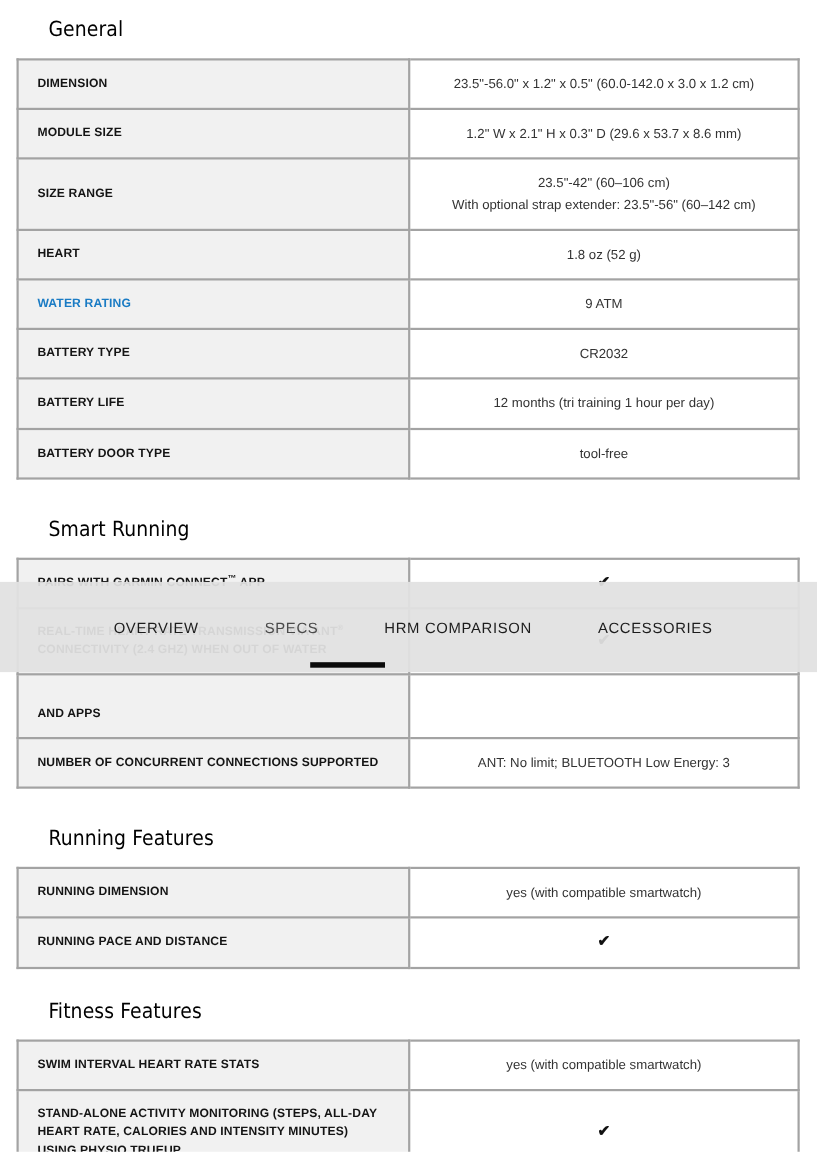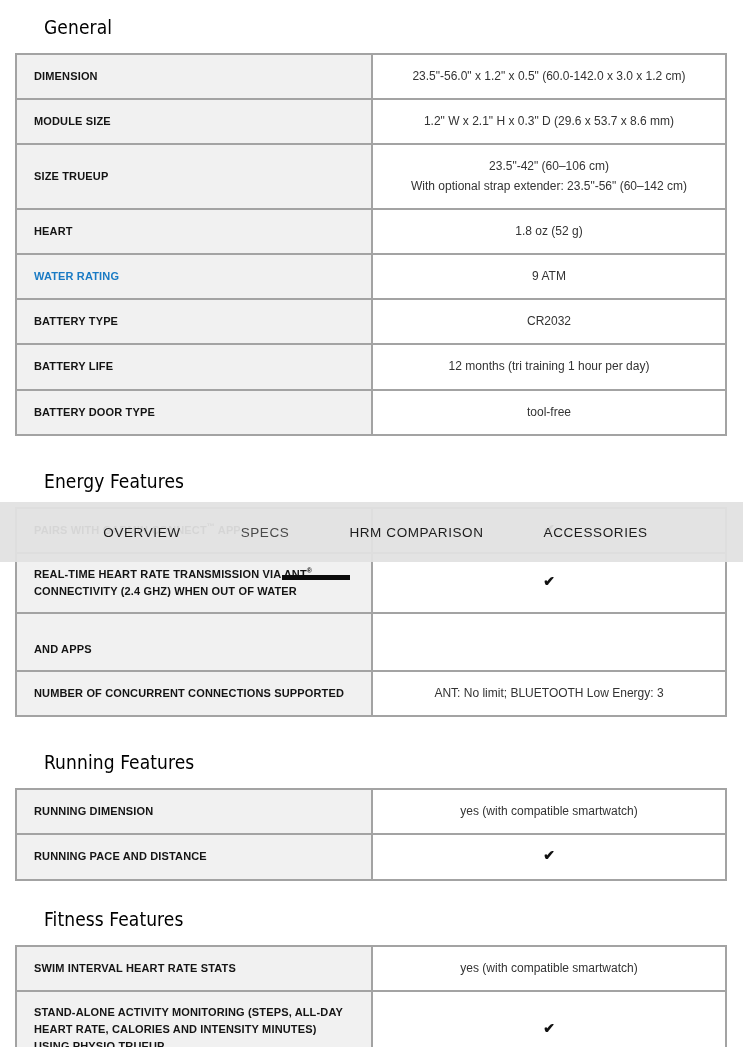--- a/index.html
+++ b/index.html
@@ -98,23 +98,23 @@
   sup.tm {
     font-size: 8px;
     vertical-align: super;
     line-height: 0;
   }
 
   
   .tabbar {
     position: absolute;
     left: 0;
-    top: 502px;
+    top: 529px;
     width: 743px;
-    height: 60px;
+    height: 82px;
     background: rgba(225, 225, 225, 0.94);
     z-index: 20;
   }
 
   .tabbar-inner {
     position: relative;
     width: 100%;
     height: 100%;
     display: flex;
     align-items: center;
@@ -161,21 +161,21 @@
       <tbody>
         <tr>
           <td class="label">DIMENSION</td>
           <td class="value">23.5"-56.0" x 1.2" x 0.5" (60.0-142.0 x 3.0 x 1.2 cm)</td>
         </tr>
         <tr>
           <td class="label">MODULE SIZE</td>
           <td class="value">1.2" W x 2.1" H x 0.3" D (29.6 x 53.7 x 8.6 mm)</td>
         </tr>
         <tr>
-          <td class="label">SIZE TRUEUP</td>
+          <td class="label">SIZE RANGE</td>
           <td class="value">
             <span>23.5"-42" (60–106 cm)</span><br>
             <span>With optional strap extender: 23.5"-56" (60–142 cm)</span>
           </td>
         </tr>
         <tr>
           <td class="label">HEART</td>
           <td class="value">1.8 oz (52 g)</td>
         </tr>
         <tr>
@@ -192,21 +192,21 @@
           <td class="label">BATTERY LIFE</td>
           <td class="value">12 months (tri training 1 hour per day)</td>
         </tr>
         <tr>
           <td class="label">BATTERY DOOR TYPE</td>
           <td class="value">tool-free</td>
         </tr>
       </tbody>
     </table>
 
-    <h2 class="section-heading sec-smart">Energy Features</h2>
+    <h2 class="section-heading sec-smart">Smart Running</h2>
 
     <table class="spec-table">
       <tbody>
         <tr>
           <td class="label"><span>PAIRS WITH GARMIN CONNECT</span><sup class="tm">™</sup><span> APP</span></td>
           <td class="value">
             <span class="check">✔</span>
           </td>
         </tr>
         <tr>

